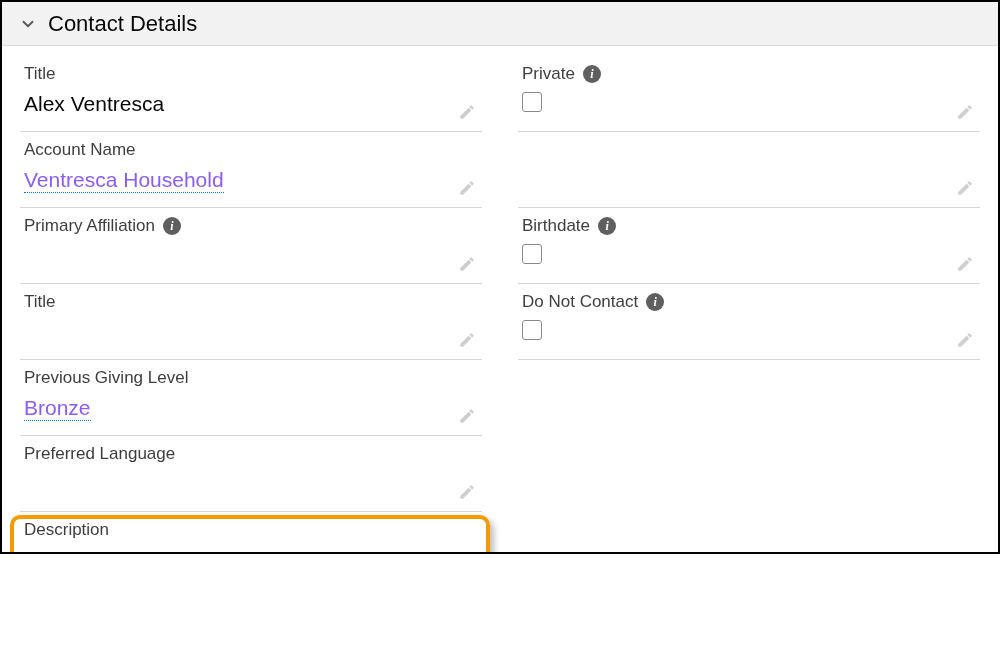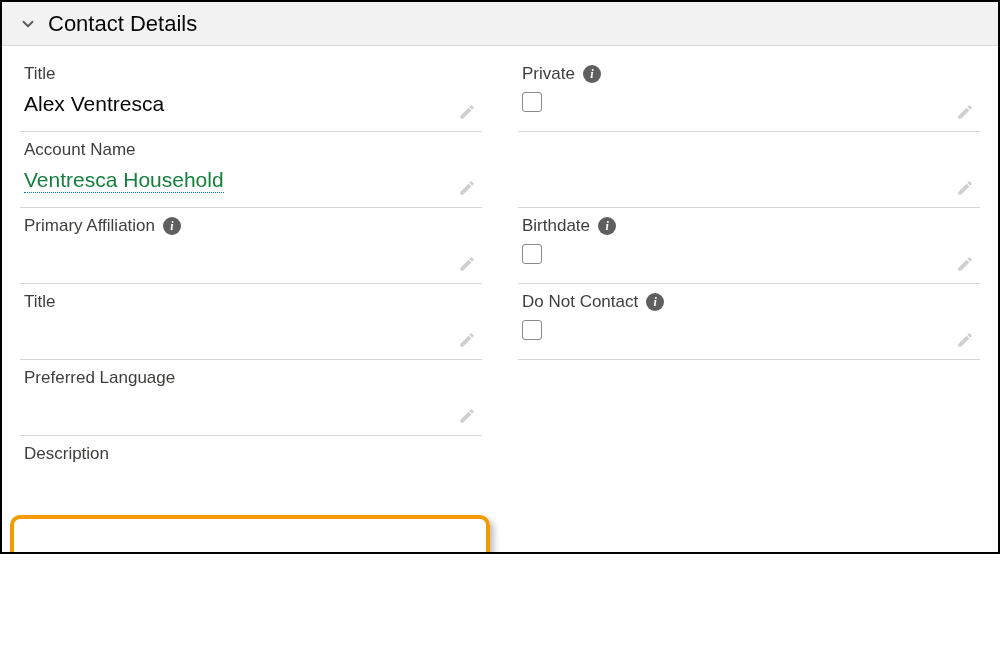--- a/index.html
+++ b/index.html
@@ -62,21 +62,21 @@
     margin-bottom: 6px;
   }
   .field .value {
     font-size: 21px;
     color: #080707;
     min-height: 26px;
     line-height: 1.3;
     margin-top: 6px;
   }
   .field .value.link a {
-    color: #15803d;
+    color: #8b5cf6;
     text-decoration: none;
     border-bottom: 1px dotted #0176d3;
     padding-bottom: 1px;
   }
   .field .value.checkbox-slot {
     padding-top: 2px;
   }
   .checkbox-box {
     width: 20px;
     height: 20px;
@@ -181,20 +181,33 @@
           </div>
         <div class="value"></div>
         <span class="pencil">
           <svg viewBox="0 0 24 24" width="18" height="18">
               <path fill="#777" d="M3 17.25V21h3.75L17.81 9.94l-3.75-3.75L3 17.25zM20.71 7.04a1 1 0 0 0 0-1.41l-2.34-2.34a1 1 0 0 0-1.41 0l-1.83 1.83 3.75 3.75 1.83-1.83z"></path>
             </svg>
         </span>
       </div>
 
 
+      <div class="field">
+        <div class="label">
+            <span>Previous Giving Level</span>
+          </div>
+        <div class="value link">
+          <a href="#">Bronze</a>
+        </div>
+        <span class="pencil">
+          <svg viewBox="0 0 24 24" width="18" height="18">
+              <path fill="#777" d="M3 17.25V21h3.75L17.81 9.94l-3.75-3.75L3 17.25zM20.71 7.04a1 1 0 0 0 0-1.41l-2.34-2.34a1 1 0 0 0-1.41 0l-1.83 1.83 3.75 3.75 1.83-1.83z"></path>
+            </svg>
+        </span>
+      </div>
 
       <div class="field">
         <div class="label">
             <span>Preferred Language</span>
           </div>
         <div class="value"></div>
         <span class="pencil">
           <svg viewBox="0 0 24 24" width="18" height="18">
               <path fill="#777" d="M3 17.25V21h3.75L17.81 9.94l-3.75-3.75L3 17.25zM20.71 7.04a1 1 0 0 0 0-1.41l-2.34-2.34a1 1 0 0 0-1.41 0l-1.83 1.83 3.75 3.75 1.83-1.83z"></path>
             </svg>

